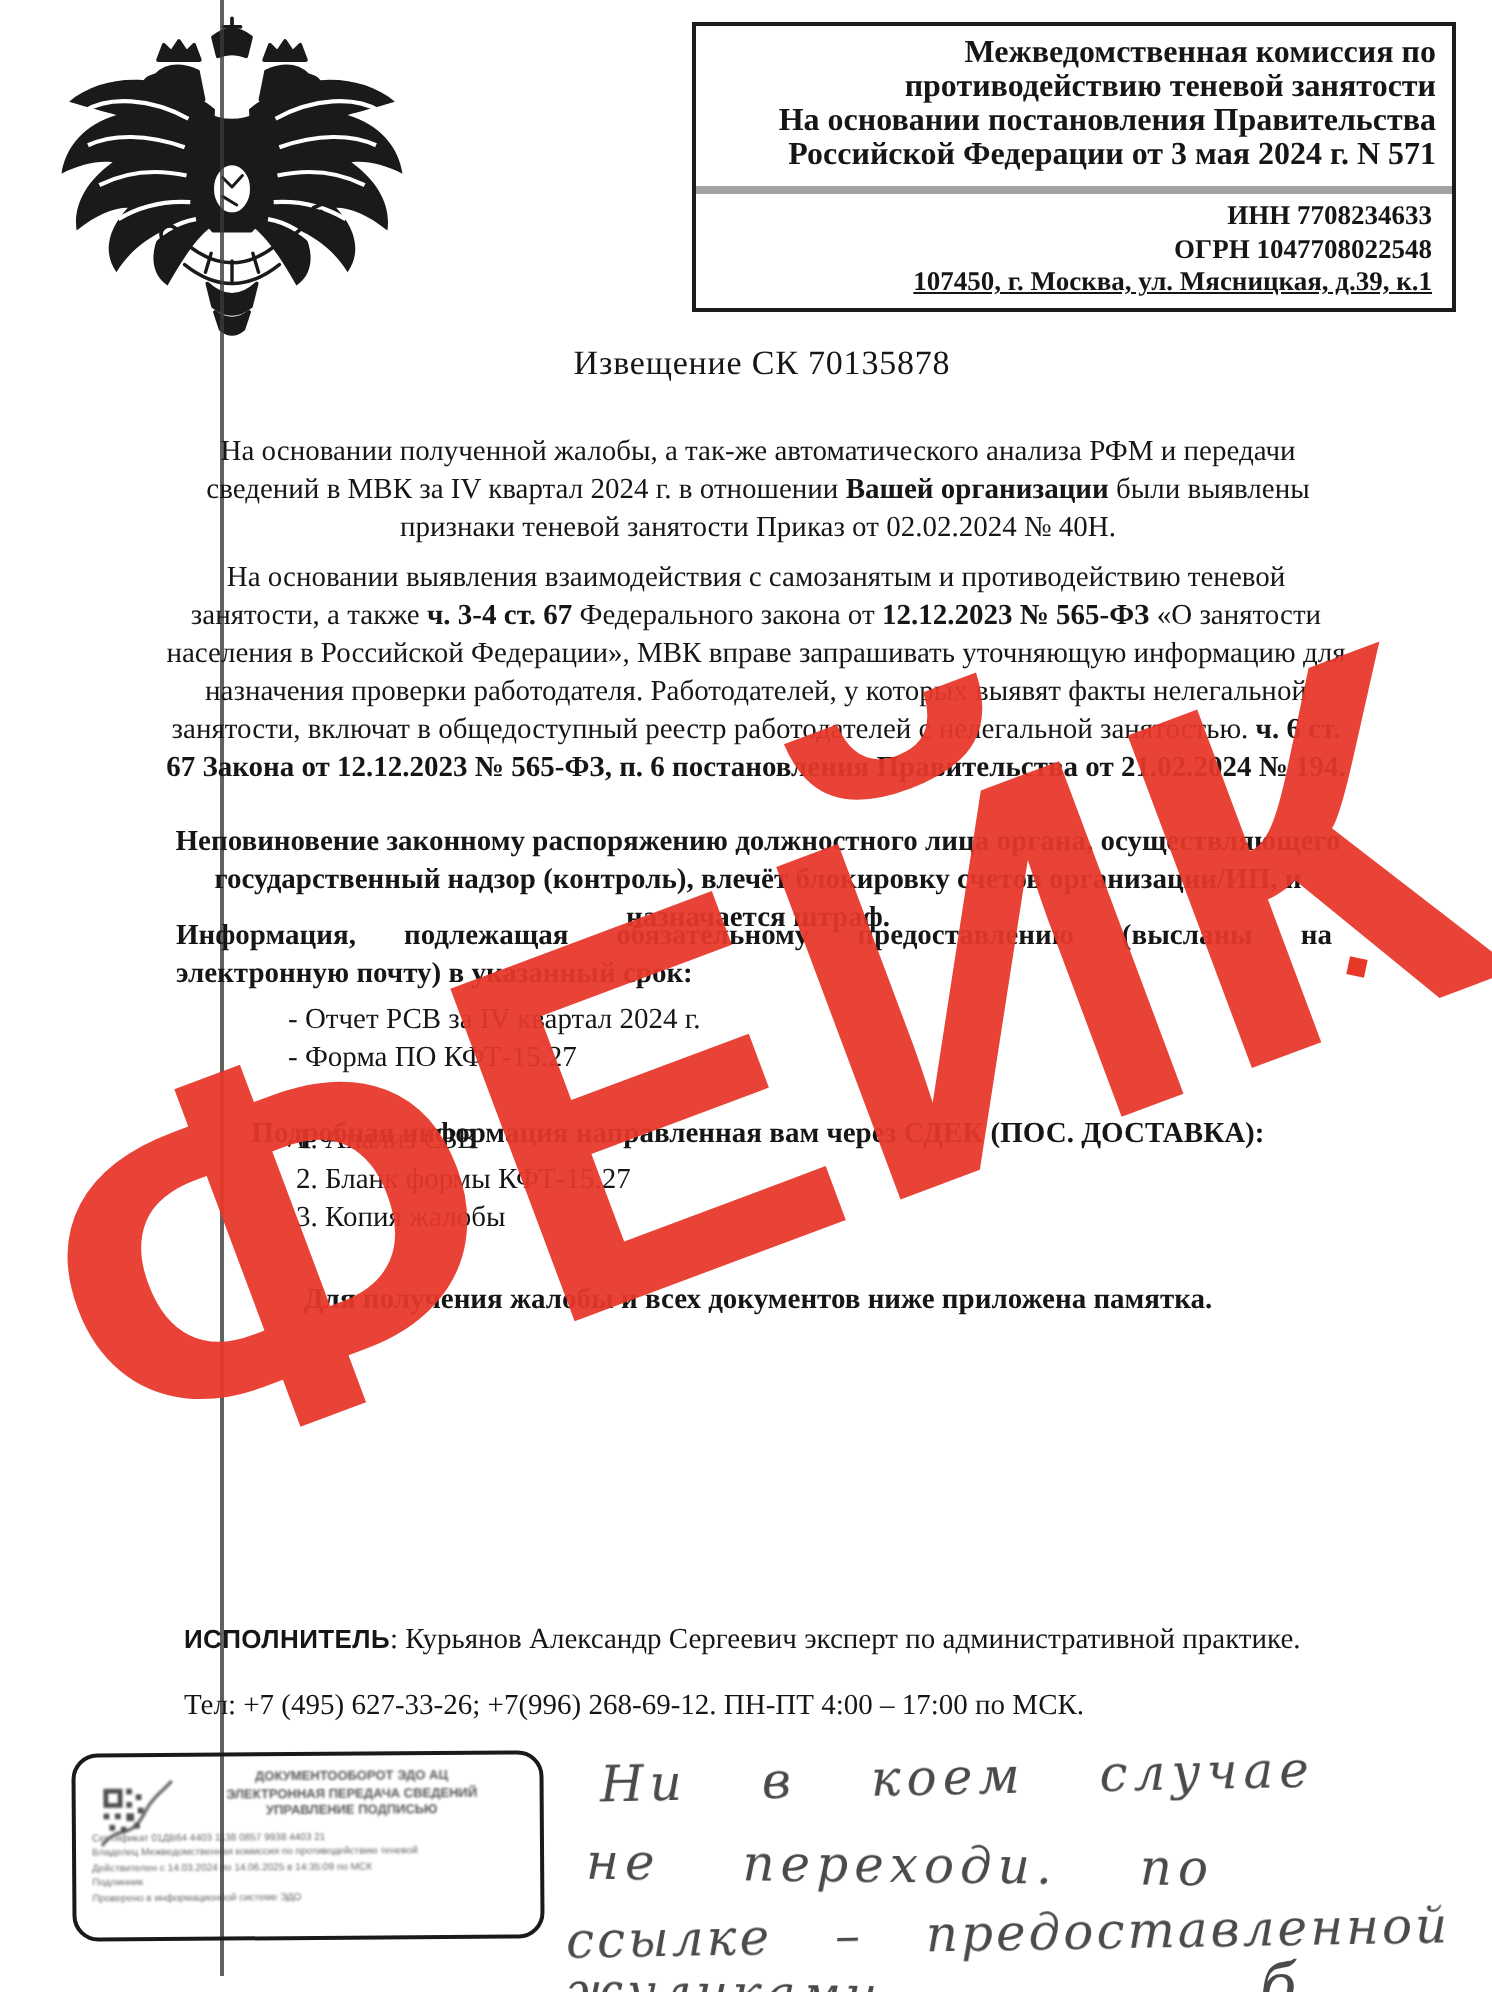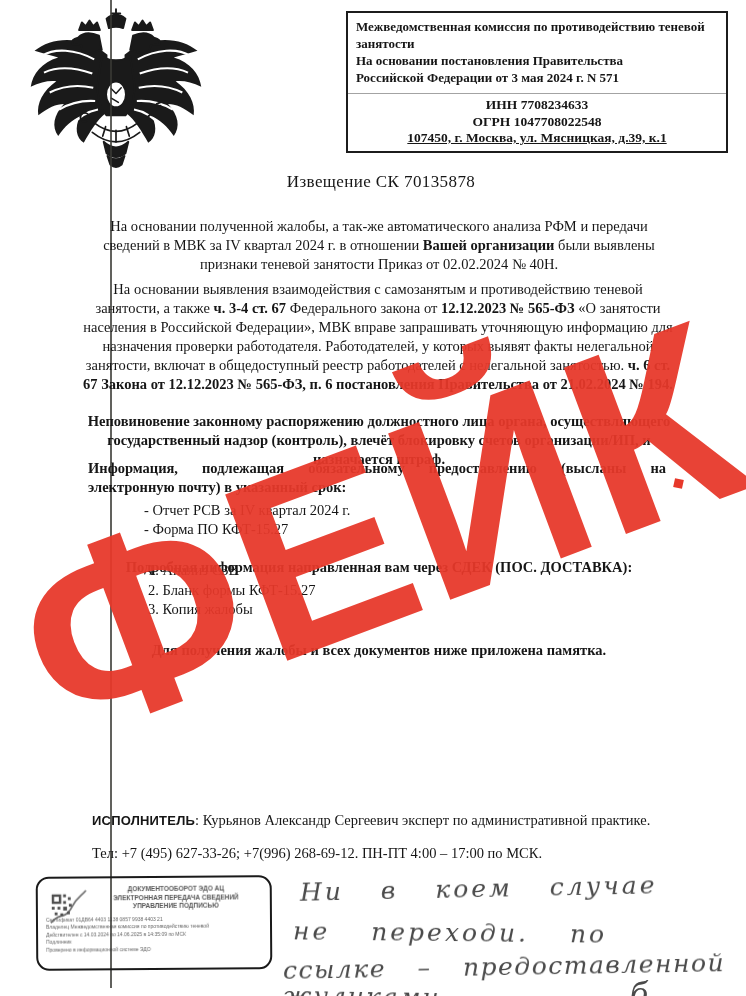--- a/index.html
+++ b/index.html
@@ -5,24 +5,24 @@
   html,body{margin:0;padding:0;background:#ffffff;}
   .page{position:relative;width:746px;height:996px;background:#fff;overflow:hidden;
         font-family:"Liberation Serif",serif;color:#161616;}
   .abs{position:absolute;}
 
   
   .fold{left:110px;top:0;width:2px;height:988px;background:#3a3935;opacity:.8;}
 
   
   .hbox{left:346px;top:11px;width:378px;border:2px solid #1c1c1c;}
-  .hbox .cell1{padding:5px 8px 7px;text-align:left;
-               font-weight:700;font-size:13px;line-height:17px;}
-  .hbox .cell2{border-top:1px solid #a3a3a3;padding:3px 10px 4px;
-               font-weight:700;font-size:13.5px;line-height:16.5px;text-align:center;}
+  .hbox .cell1{padding:5px 8px 7px;text-align:right;
+               font-weight:700;font-size:16px;line-height:17px;}
+  .hbox .cell2{border-top:4px solid #a3a3a3;padding:3px 10px 4px;
+               font-weight:700;font-size:13.5px;line-height:16.5px;text-align:right;}
   .hbox .addr{text-decoration:underline;}
 
   .title{left:86px;top:172px;width:590px;text-align:center;
          font-size:17px;letter-spacing:.4px;}
   .body-p{font-size:14.5px;line-height:19px;}
   .center{text-align:center;}
   b,.b{font-weight:700;}
   .p1{left:86px;top:202px;width:586px;}
   .p2{left:80px;top:265px;width:596px;}
   .p3{left:86px;top:397px;width:586px;font-weight:700;}

